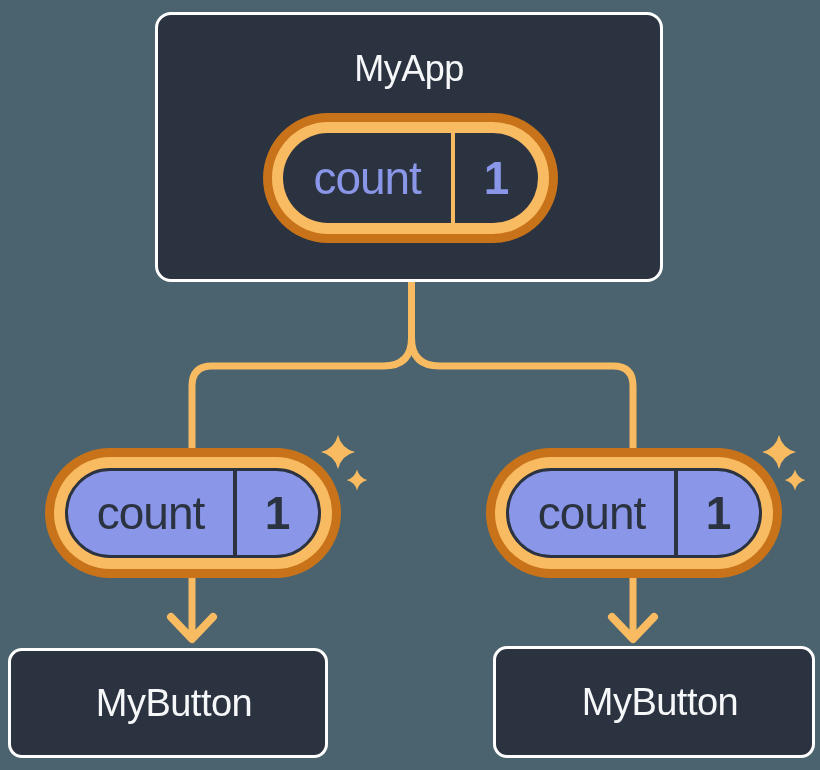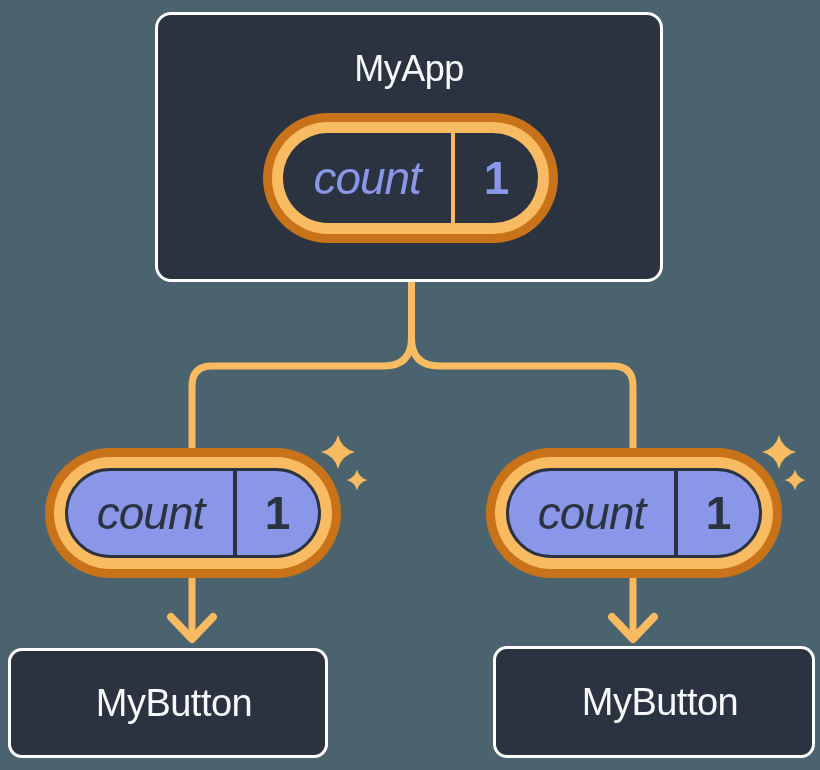--- a/index.html
+++ b/index.html
@@ -50,21 +50,21 @@
 
   .pill.parent-pill { position: absolute; left: 105px; top: 98px; width: 295px; height: 130px; }
   .pill.lower { position: absolute; width: 296px; height: 130px; }
   .pill.lower.left  { left: 45px;  top: 448px; }
   .pill.lower.right { left: 486px; top: 448px; }
 
   .seg {
     display: flex; align-items: center; justify-content: center;
     font-size: 46px; letter-spacing: -1px;
   }
-  .seg.name  { flex: 0 0 66%; font-weight: 500; font-style: italic; }
+  .seg.name  { flex: 0 0 66%; font-weight: 500; }
   .seg.value { flex: 1 1 auto; font-weight: 700; letter-spacing: 0; }
   .divider { flex: 0 0 4px; }
   .dark  .seg { color: #8a96e8; }
   .dark  .divider { background: #f8bb61; }
   .light .seg { color: #2b3340; }
   .light .divider { background: #2b3340; }
 </style>
 </head>
 <body>
 

